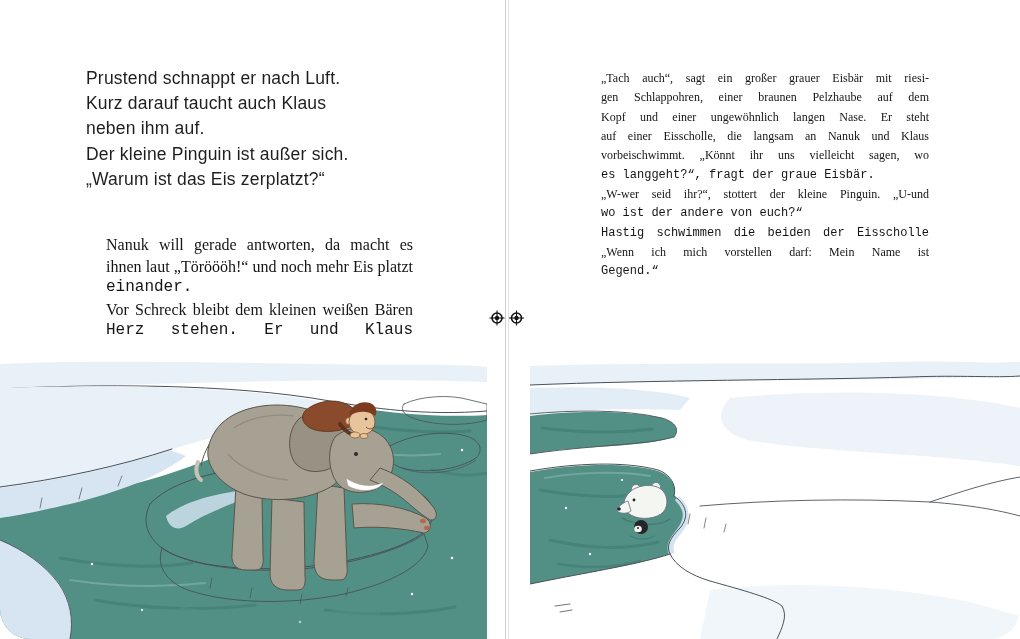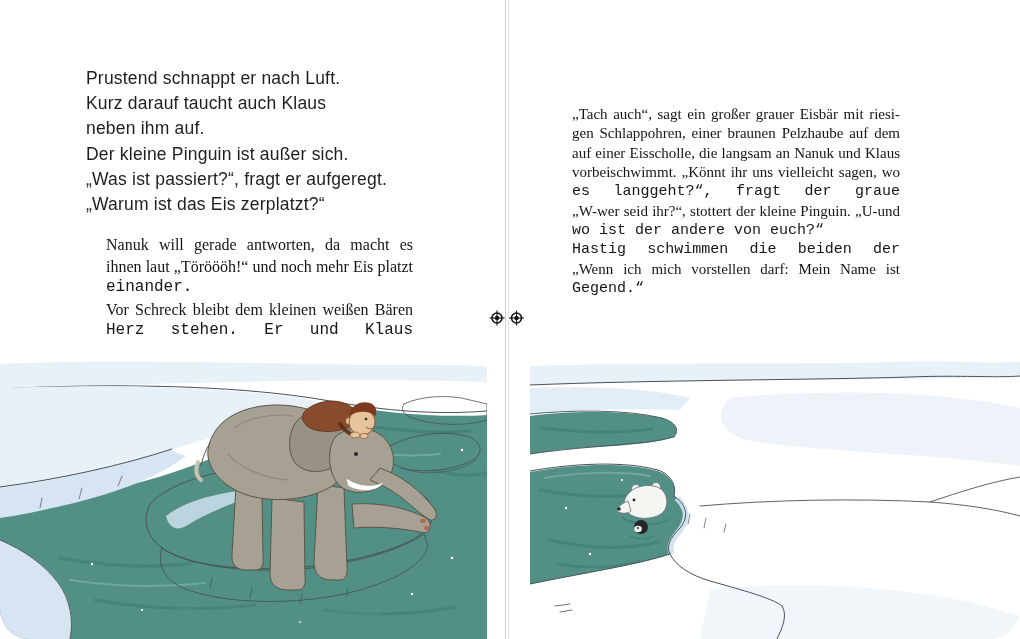--- a/index.html
+++ b/index.html
@@ -9,21 +9,21 @@
 
   
   #display-block{left:86px;top:66px;width:360px;
     font-family:"Liberation Sans",sans-serif;font-size:17.5px;line-height:25.2px;
     color:#1e1e1e;letter-spacing:.2px;}
   #display-block .line{height:25.2px;overflow:hidden;}
 
   .serif-block{color:#151515;}
   #left-serif{left:86px;top:234px;width:327px;font-size:16px;line-height:21.6px;}
   #left-serif .line{height:21.6px;overflow:hidden;margin-left:20px;}
-  #right-serif{left:572px;top:69px;width:328px;font-size:15px;line-height:19.35px;margin-top:36px;}
+  #right-serif{left:601px;top:69px;width:328px;font-size:12px;line-height:19.35px;}
   #right-serif .line{height:19.35px;overflow:hidden;}
 
   .jline{text-align:justify;text-align-last:justify;}
   .jline.last{text-align-last:left;font-family:Liberation Mono, monospace;}
 
   
   #gutter-line-a{left:505px;top:0;width:1px;height:639px;background:#cfcfcf;}
   #gutter-line-b{left:508px;top:0;width:1px;height:639px;background:#e2e2e2;}
 
   
@@ -45,40 +45,40 @@
 </head>
 <body>
 
 <div id="spread">
 
   <div id="display-block" class="abs">
     <div class="line">Prustend schnappt er nach Luft.</div>
     <div class="line">Kurz darauf taucht auch Klaus</div>
     <div class="line">neben ihm auf.</div>
     <div class="line">Der kleine Pinguin ist außer sich.</div>
-    <div class="line">„Was ist passiert?“, fragt er aufgeregt.</div>
     <div class="line">„Warum ist das Eis zerplatzt?“</div>
   </div>
 
   <div id="left-serif" class="abs serif-block">
     <div>
       <div class="line jline">Nanuk will gerade antworten, da macht es hinter</div>
       <div class="line jline">ihnen laut „Töröööh!“ und noch mehr Eis platzt aus-</div>
       <div class="line jline last">einander.</div>
     </div>
     <div>
       <div class="line jline">Vor Schreck bleibt dem kleinen weißen Bären fast das</div>
       <div class="line jline last">Herz stehen. Er und Klaus wirbeln herum.</div>
     </div>
   </div>
 
   <div id="right-serif" class="abs serif-block">
     <div>
       <div class="line jline">„Tach auch“, sagt ein großer grauer Eisbär mit riesi-</div>
       <div class="line jline">gen Schlappohren, einer braunen Pelzhaube auf dem</div>
+      <div class="line jline">Kopf und einer ungewöhnlich langen Nase. Er steht</div>
       <div class="line jline">auf einer Eisscholle, die langsam an Nanuk und Klaus</div>
       <div class="line jline">vorbeischwimmt. „Könnt ihr uns vielleicht sagen, wo</div>
       <div class="line jline last">es langgeht?“, fragt der graue Eisbär.</div>
     </div>
     <div>
     </div>
     <div>
       <div class="line jline">„W-wer seid ihr?“, stottert der kleine Pinguin. „U-und</div>
       <div class="line jline last">wo ist der andere von euch?“</div>
     </div>

